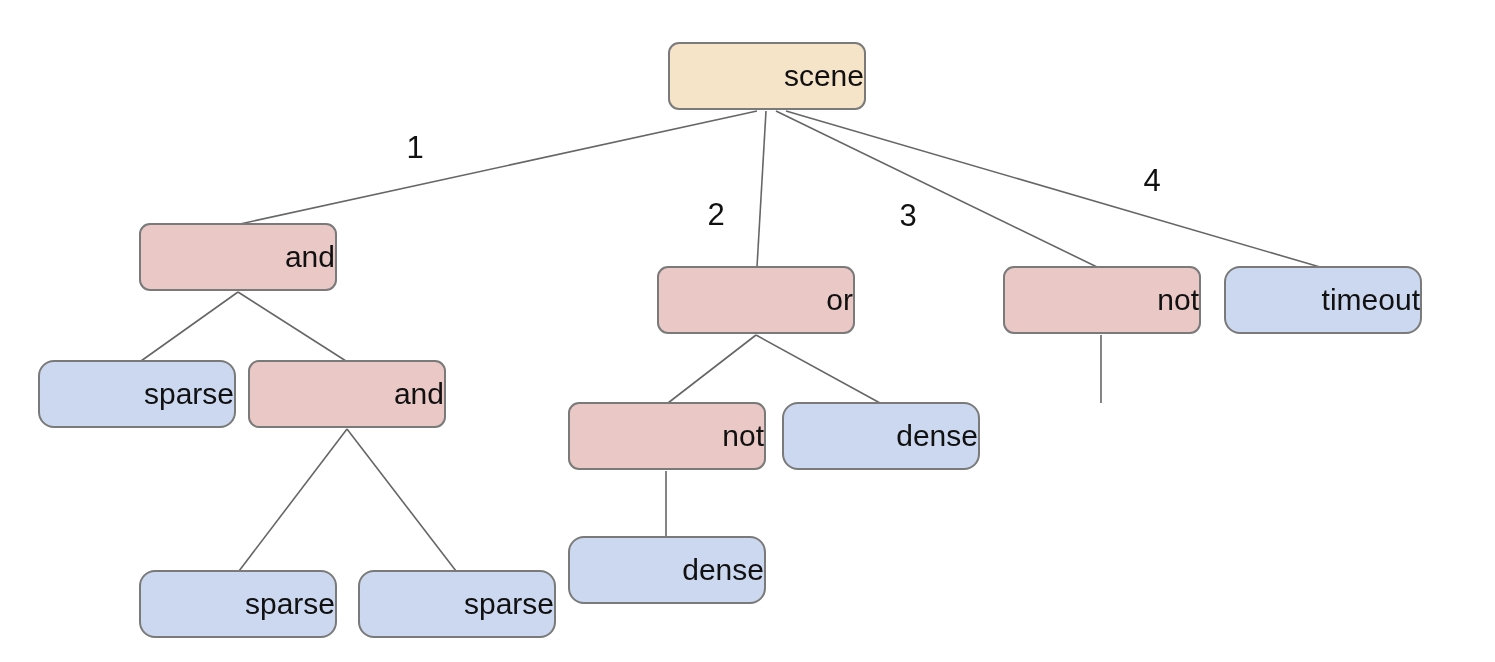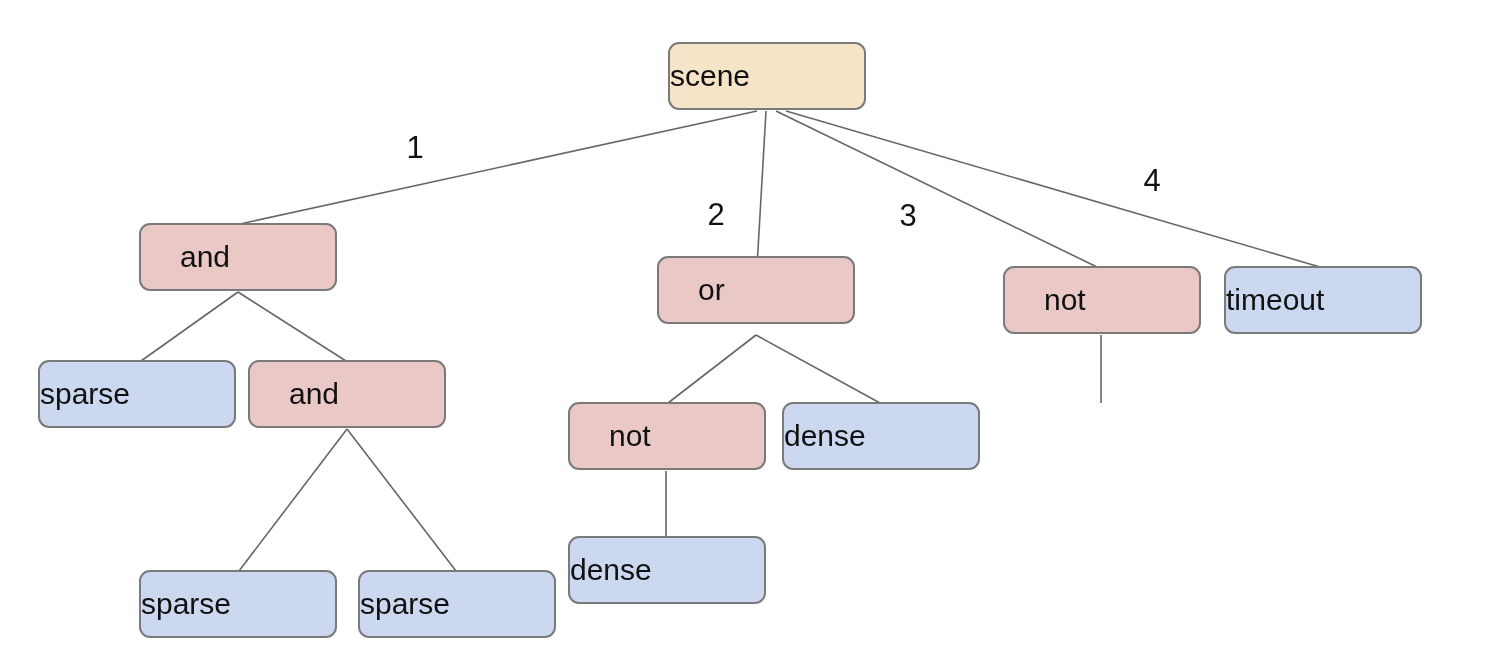--- a/index.html
+++ b/index.html
@@ -34,27 +34,27 @@
     stroke-width:1.6;
   }
   .node{
     position:absolute;
     width:198px;
     height:68px;
     border:2px solid var(--node-border);
     border-radius:11px;
     display:flex;
     align-items:center;
-    justify-content:flex-start;
+    justify-content:flex-end;
     font-size:30px;
     color:var(--text-color);
   }
   .node.root{background:var(--root-fill);}
   .node.op{background:var(--operator-fill);padding-left:39px;}
-  .node.leaf{background:var(--leaf-fill);}
+  .node.leaf{background:var(--leaf-fill);border-radius:16px;}
   .edge-label{
     position:absolute;
     transform:translate(-50%,-50%);
     font-size:31px;
     color:var(--text-color);
     line-height:1;
   }
 </style>
 </head>
 <body>
@@ -82,21 +82,21 @@
   <span class="edge-label" style="left:1152px;top:180px">4</span>
 
   <div class="node root" style="left:668px;top:42px">
     <span>scene</span>
   </div>
 
   <div class="node op" style="left:139px;top:223px">
     <span>and</span>
   </div>
 
-  <div class="node op" style="left:657px;top:256px">
+  <div class="node op" style="left:657px;top:266px">
     <span>or</span>
   </div>
 
   <div class="node op" style="left:1003px;top:266px">
     <span>not</span>
   </div>
 
   <div class="node leaf" style="left:1224px;top:266px">
     <span>timeout</span>
   </div>

